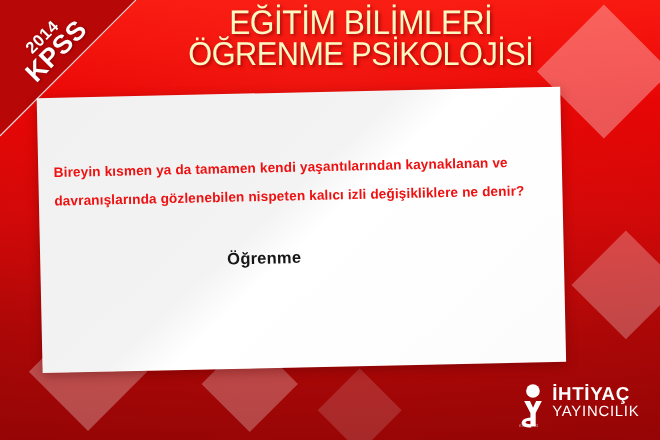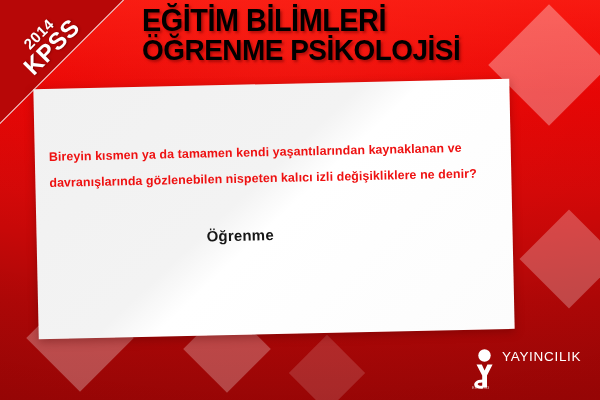--- a/index.html
+++ b/index.html
@@ -98,22 +98,23 @@
   }
   .ribbon-year { font-size: 15px; display: block; }
   .ribbon-exam { font-size: 24px; display: block; }
 
   
   .header {
     position: absolute;
     left: 128px;
     top: 6px;
     width: 400px;
-    color: #000000;
-    font-weight: bold;
+    text-align: center;
+    color: #fef9c3;
+    font-weight: normal;
     font-stretch: condensed;
     line-height: 0.96;
     text-shadow: 2px 2px 3px rgba(110,0,0,0.55);
     letter-spacing: -0.5px;
   }
   .header .l1 {
     display: block;
     font-size: 31px;
     transform: scaleX(0.93);
   }
@@ -240,17 +241,18 @@
   </div>
 
   <div class="logo">
     <svg class="logo-mark" viewBox="0 0 28 40">
       <circle cx="14.5" cy="6.5" r="6.2" fill="#ffffff"></circle>
       <path d="M6.5 15.5 L12.2 26.5 L12.2 38.5 L17.0 38.5 L17.0 26.5 L22.6 15.5 L17.4 15.5 L14.6 21.6 L11.8 15.5 Z" fill="#ffffff"></path>
       <path d="M13.0 30.5 C6.0 30.5 3.2 34.0 4.6 37.0 C5.6 39.2 9.0 40.0 13.0 39.6 L13.0 36.6 C10.4 36.8 8.2 36.4 7.8 35.4 C7.3 34.1 9.4 33.4 13.0 33.4 Z" fill="#ffffff"></path>
       <text class="logo-sub" x="2" y="39.6" font-size="3.2" fill="rgba(255,255,255,0.75)">EST. 1983</text>
     </svg>
     <div class="logo-text">
+      <span class="t1">İHTİYAÇ</span>
       <span class="t2">YAYINCILIK</span>
     </div>
   </div>
 
 </div>
 
 </body></html>

